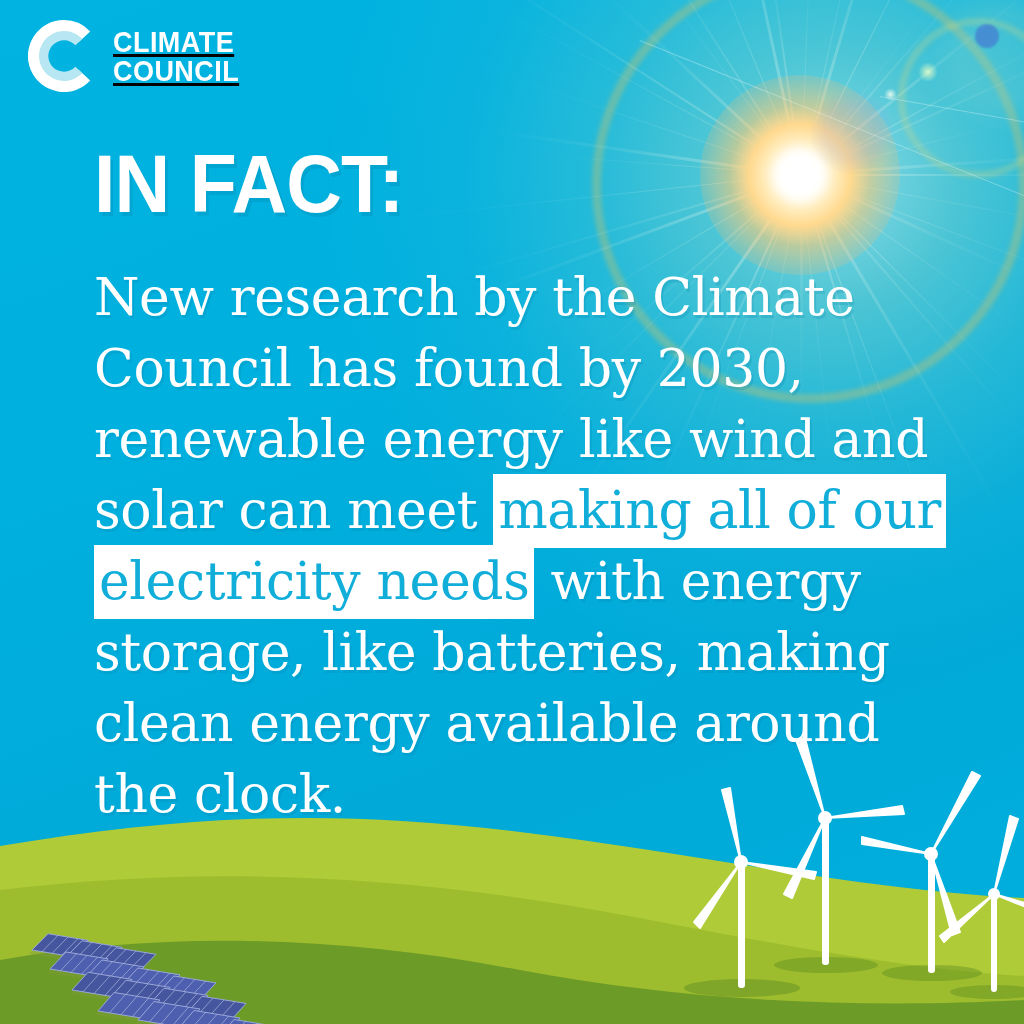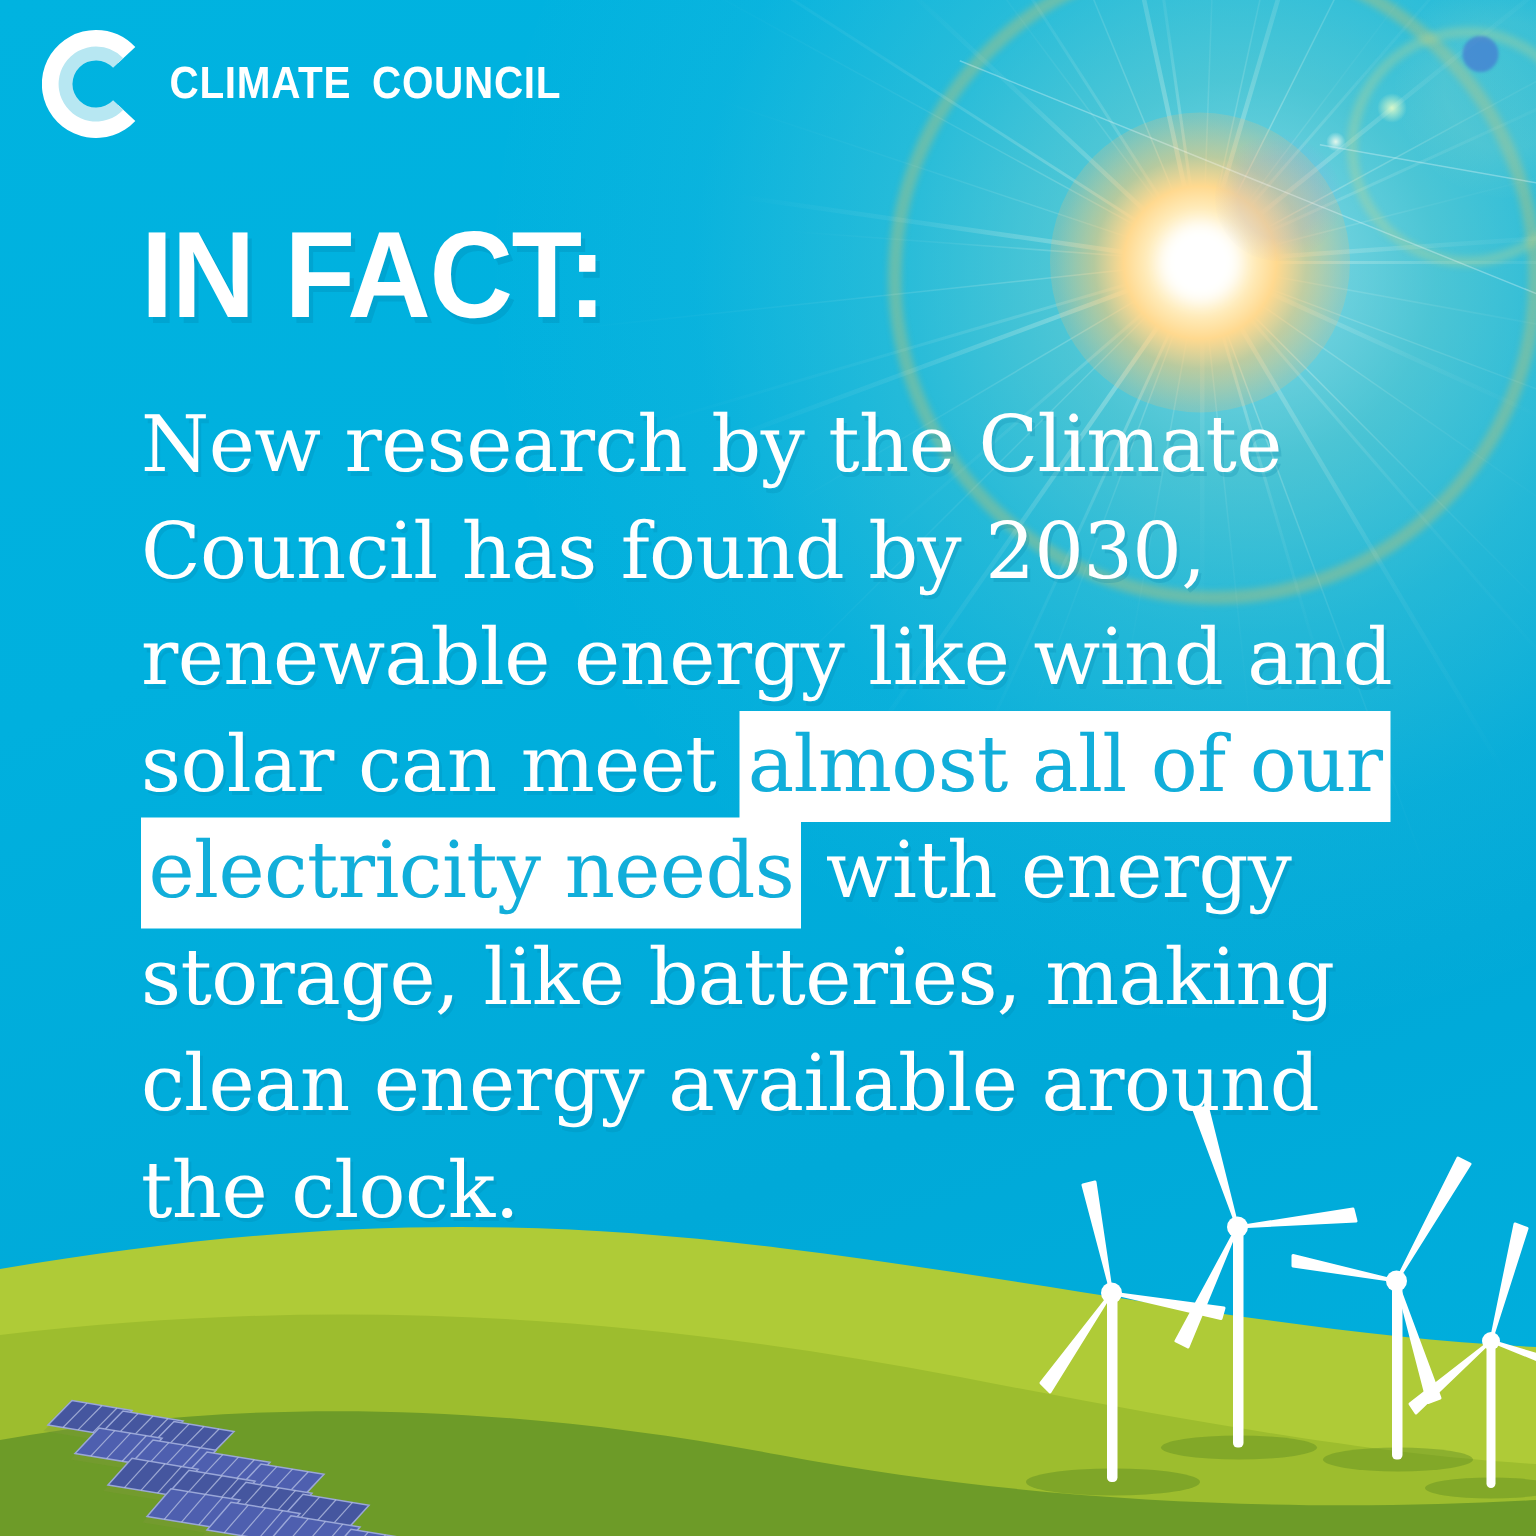--- a/index.html
+++ b/index.html
@@ -46,21 +46,21 @@
     background:radial-gradient(circle,rgba(250,255,240,.85),rgba(250,255,240,0) 70%);}
   .f6{left:810px;top:90px;width:84px;height:84px;
     background:radial-gradient(circle,rgba(150,160,225,.20) 45%,rgba(150,160,225,0) 74%);}
   .streak{position:absolute;height:1px;background:rgba(255,255,255,.30);
     transform-origin:0 0;}
 
   
   .logo{position:absolute;left:28px;top:20px;display:flex;align-items:center;gap:13px;}
   .logo-mark{position:relative;width:72px;height:72px;}
   .logo-mark .outer{position:absolute;inset:0;}
-  .logo-text{display:flex;line-height:.98;}
+  .logo-text{display:flex;flex-direction:column;line-height:.98;text-decoration:underline;}
   .logo-text span{color:#fff;font-weight:700;font-size:30px;letter-spacing:.5px;
     font-family:"Liberation Sans Narrow","Liberation Sans",sans-serif;
     transform:scaleX(.9);transform-origin:left center;}
 
   
   .headline{position:absolute;left:94px;top:145px;
     font-family:"Liberation Sans Narrow","Liberation Sans",sans-serif;
     font-weight:700;font-size:82px;line-height:.95;color:#fff;letter-spacing:-1px;
     transform:scaleX(.94);transform-origin:left top;
     text-shadow:3px 4px 0 rgba(0,120,160,.22);}
@@ -154,21 +154,21 @@
       </svg>
     </div>
     <div class="logo-text">
       <span>CLIMATE</span>
       <span>COUNCIL</span>
     </div>
   </div>
 
   <div class="headline">IN FACT:</div>
 
-  <div class="body" id="bodycopy"><span>New research by the Climate Council has found by 2030, renewable energy like wind and solar can meet </span><span class="hl">almost all of our electricity needs</span><span> with energy storage, like batteries, making clean energy available around the clock.</span></div>
+  <div class="body" id="bodycopy"><span>New research by the Climate Council has found by 2030, renewable energy like wind and solar can meet </span><span class="hl">making all of our electricity needs</span><span> with energy storage, like batteries, making clean energy available around the clock.</span></div>
 
   <svg class="land" viewBox="0 0 1024 230" preserveAspectRatio="none">
     <path d="M0 52 C 180 22 330 14 520 38 C 700 60 860 96 1024 104 L1024 230 L0 230 Z" fill="#AFCB37"></path>
     <path d="M0 96 C 220 70 420 82 640 124 C 800 155 920 176 1024 182 L1024 230 L0 230 Z" fill="#9DBD2E"></path>
     <path d="M0 166 C 160 138 330 140 520 176 C 700 210 880 214 1024 206 L1024 230 L0 230 Z" fill="#6D9B28"></path>
   </svg>
 
   <div class="turbine" style="left:694px;top:800px;">
     <svg width="130" height="195" viewBox="0 0 130 195">
       <ellipse cx="48" cy="188" rx="58" ry="9" fill="#5c8a22" opacity=".45"></ellipse>

